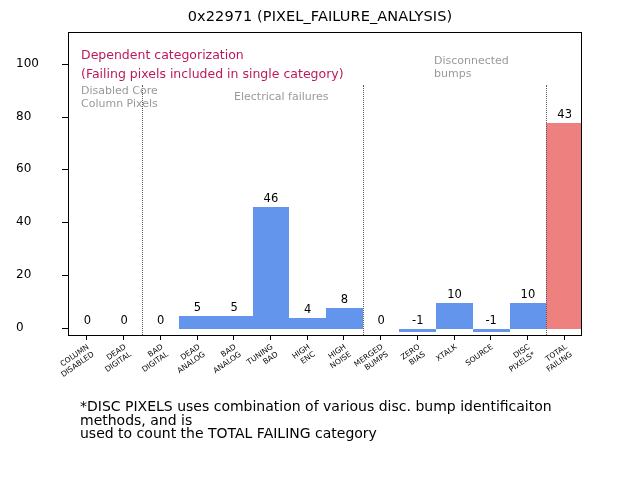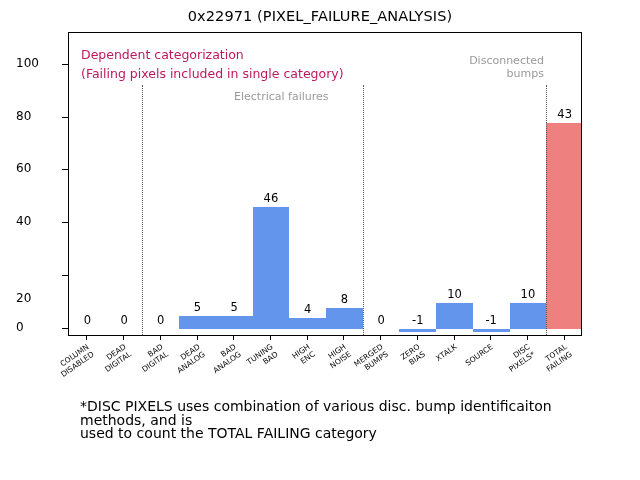--- a/index.html
+++ b/index.html
@@ -101,21 +101,21 @@
     color: #be185d;
     white-space: nowrap;
   }
   .ann-grey {
     position: absolute;
     font-size: 11px;
     color: #9a9a9a;
     white-space: pre;
     line-height: 12.6px;
   }
-  .ann-grey.center { text-align: right; }
+  .ann-grey.center { text-align: left; }
 
   
   .footnote {
     position: absolute;
     left: 80px; top: 400px;
     width: 520px;
     font-size: 14px;
     color: #000;
     line-height: 13.5px;
     white-space: pre-line;
@@ -124,21 +124,21 @@
 </head>
 <body>
 
 <div id="root">
 
   <div class="chart-title">0x22971 (PIXEL_FAILURE_ANALYSIS)</div>
 
   <div id="yticks">
       <div class="ytick-label" style="top: 320.07px;">0</div>
       <div class="ytick-mark" style="top: 328.07px;"></div>
-      <div class="ytick-label" style="top: 267.2px; margin-top: 24px;">20</div>
+      <div class="ytick-label" style="top: 267.2px;">20</div>
       <div class="ytick-mark" style="top: 275.2px;"></div>
       <div class="ytick-label" style="top: 214.33px;">40</div>
       <div class="ytick-mark" style="top: 222.33px;"></div>
       <div class="ytick-label" style="top: 161.461px;">60</div>
       <div class="ytick-mark" style="top: 169.461px;"></div>
       <div class="ytick-label" style="top: 108.591px;">80</div>
       <div class="ytick-mark" style="top: 116.591px;"></div>
       <div class="ytick-label" style="top: 55.7217px;">100</div>
       <div class="ytick-mark" style="top: 63.7217px;"></div>
     </div>
@@ -174,20 +174,22 @@
         <div class="bar-value" style="left: 330.429px; width: 36.7143px; top: 280.07px;">-1</div>
         <div class="bar-value" style="left: 367.143px; width: 36.7143px; top: 253.635px;">10</div>
         <div class="bar-value" style="left: 403.857px; width: 36.7143px; top: 280.07px;">-1</div>
         <div class="bar-value" style="left: 440.571px; width: 36.7143px; top: 253.635px;">10</div>
         <div class="bar-value" style="left: 477.286px; width: 36.7143px; top: 73.8783px;">43</div>
       </div>
 
     <div class="ann-head" style="left:12px; top:14px;">Dependent categorization</div>
     <div class="ann-head" style="left:12px; top:33px;text-align:center;">(Failing pixels included in single category)</div>
 
+    <div class="ann-grey" style="left:12px; top:52px;">Disabled Core
+Column Pixels</div>
 
     <div class="ann-grey" style="left:165px; top:58px;">Electrical failures</div>
 
     <div class="ann-grey center" style="left:365px; top:22px; width:110px;">Disconnected
 bumps</div>
   </div>
 
   <div id="xticks">
       <div class="xtick-mark" style="left: 86.3571px;"></div>
       <div class="xtick-label" style="left: 26.3571px; width: 60px;">COLUMN

